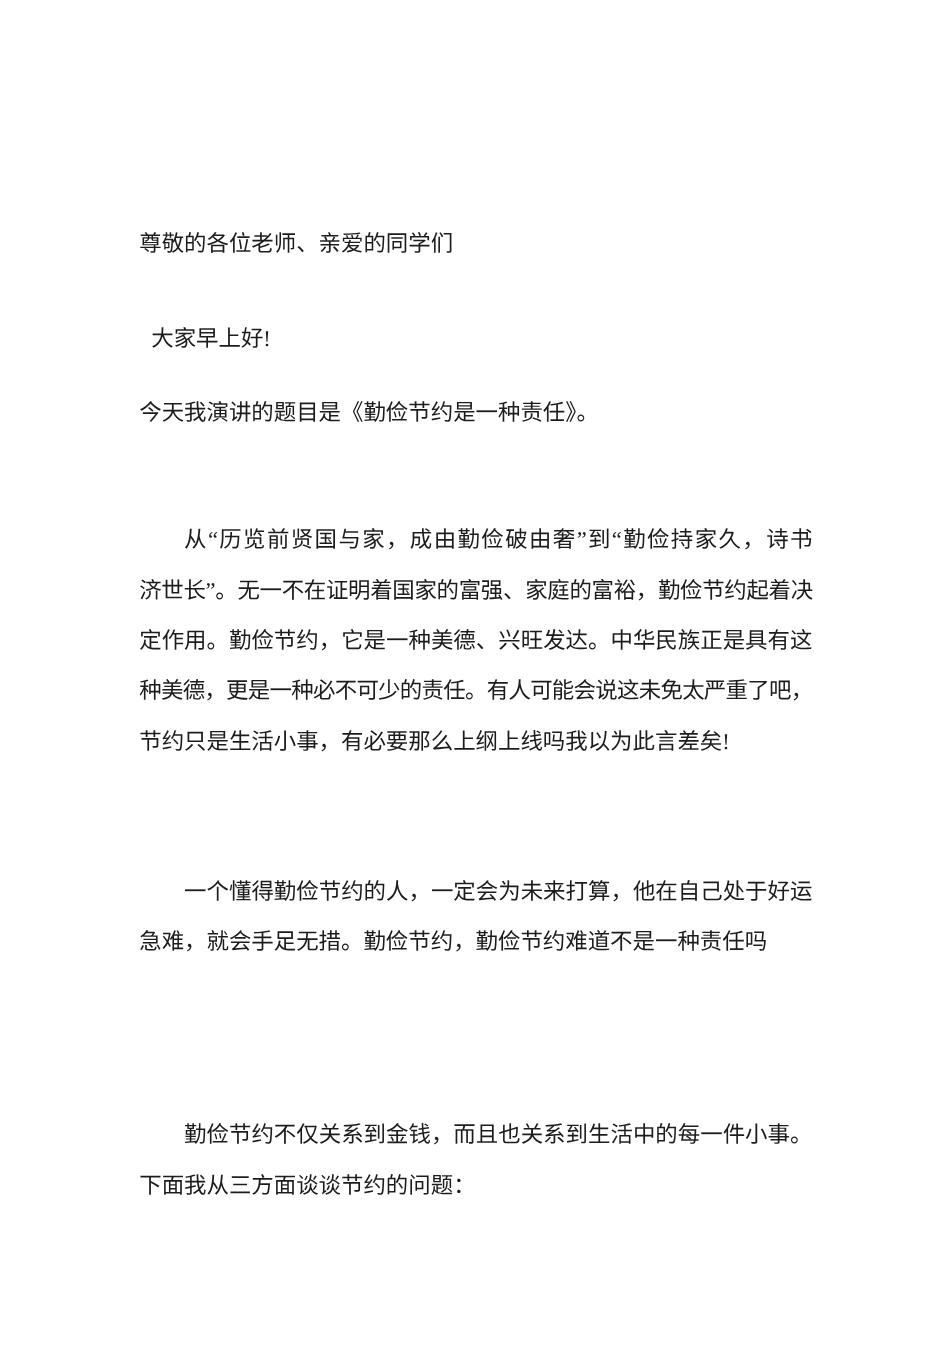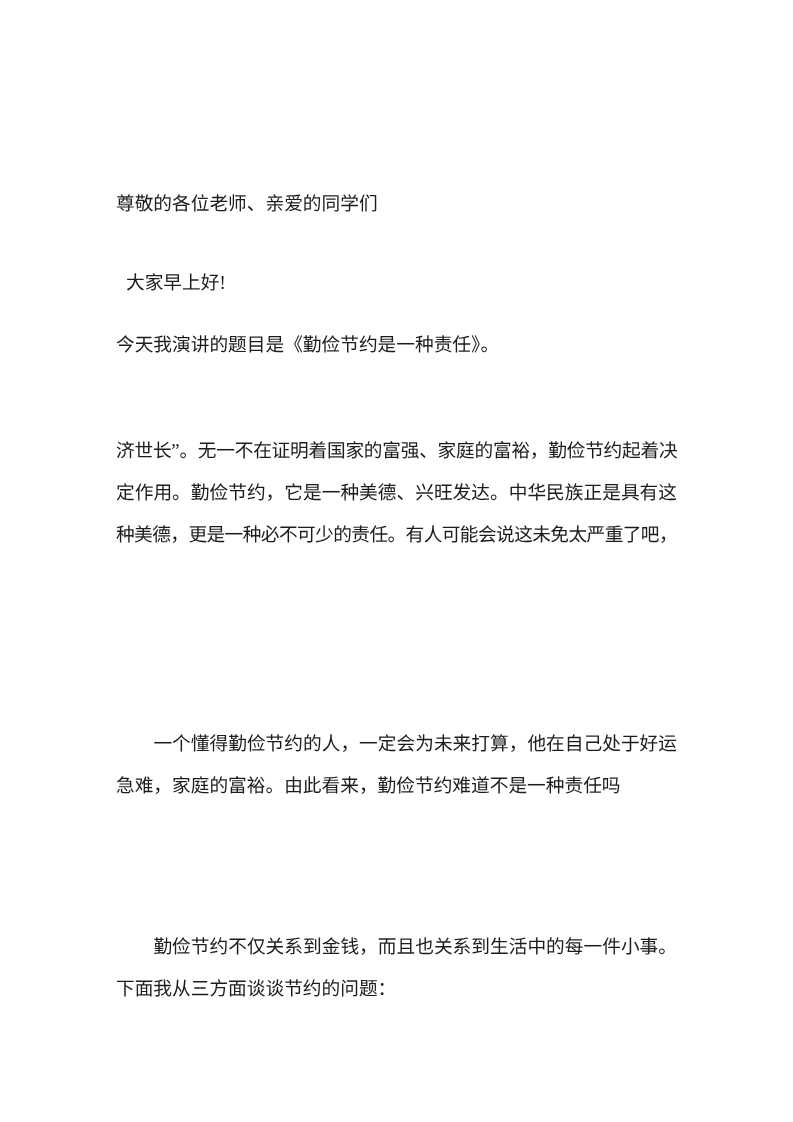--- a/index.html
+++ b/index.html
@@ -61,28 +61,30 @@
 
   <div class="para p2">
     <span class="line">大家早上好!</span>
   </div>
 
   <div class="para p3">
     <span class="line">今天我演讲的题目是《勤俭节约是一种责任》。</span>
   </div>
 
   <div class="para p4">
+    <span class="line fill indent">从“历览前贤国与家，成由勤俭破由奢”到“勤俭持家久，诗书</span>
     <span class="line fill tight">济世长”。无一不在证明着国家的富强、家庭的富裕，勤俭节约起着决</span>
     <span class="line fill">定作用。勤俭节约，它是一种美德、兴旺发达。中华民族正是具有这</span>
     <span class="line fill tight">种美德，更是一种必不可少的责任。有人可能会说这未免太严重了吧，</span>
+    <span class="line">节约只是生活小事，有必要那么上纲上线吗我以为此言差矣!</span>
   </div>
 
   <div class="para p5">
     <span class="line fill indent">一个懂得勤俭节约的人，一定会为未来打算，他在自己处于好运</span>
-    <span class="line">急难，家庭的富裕。由此看来，勤俭节约难道不是一种责任吗</span>
+    <span class="line">急难，就会手足无措。勤俭节约，勤俭节约难道不是一种责任吗</span>
   </div>
 
   <div class="para p6">
     <span class="line fill indent">勤俭节约不仅关系到金钱，而且也关系到生活中的每一件小事。</span>
     <span class="line">下面我从三方面谈谈节约的问题：</span>
   </div>
 
 </div>
 
 </body></html>

